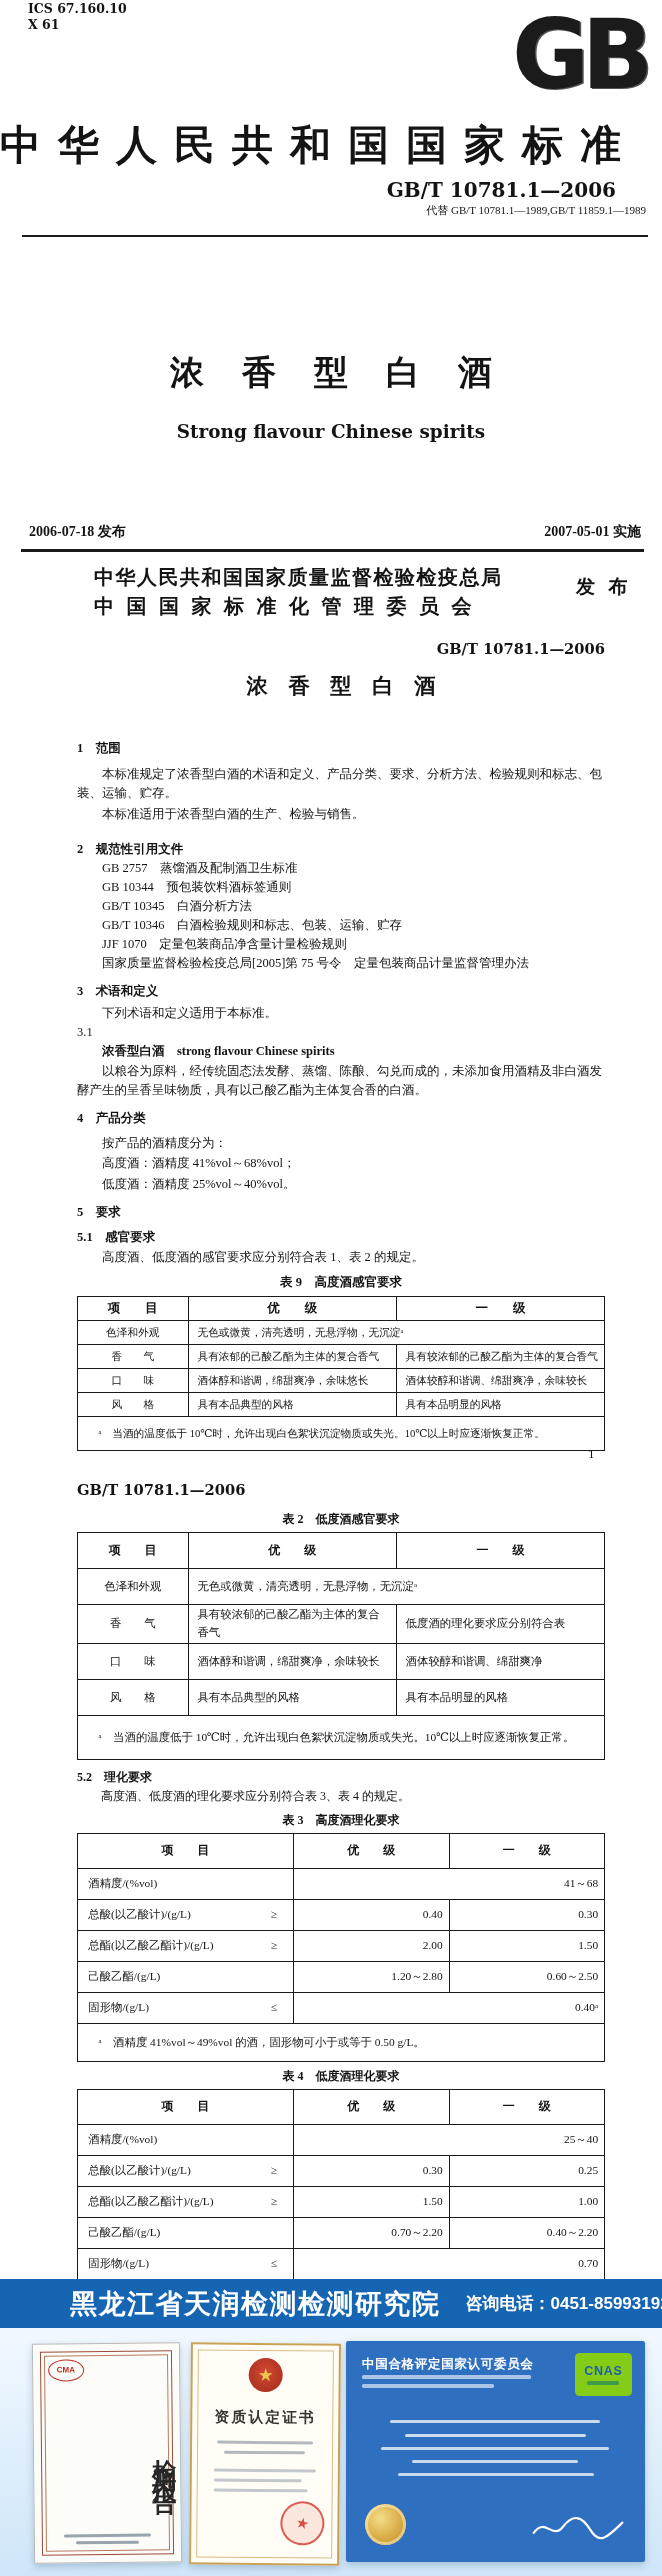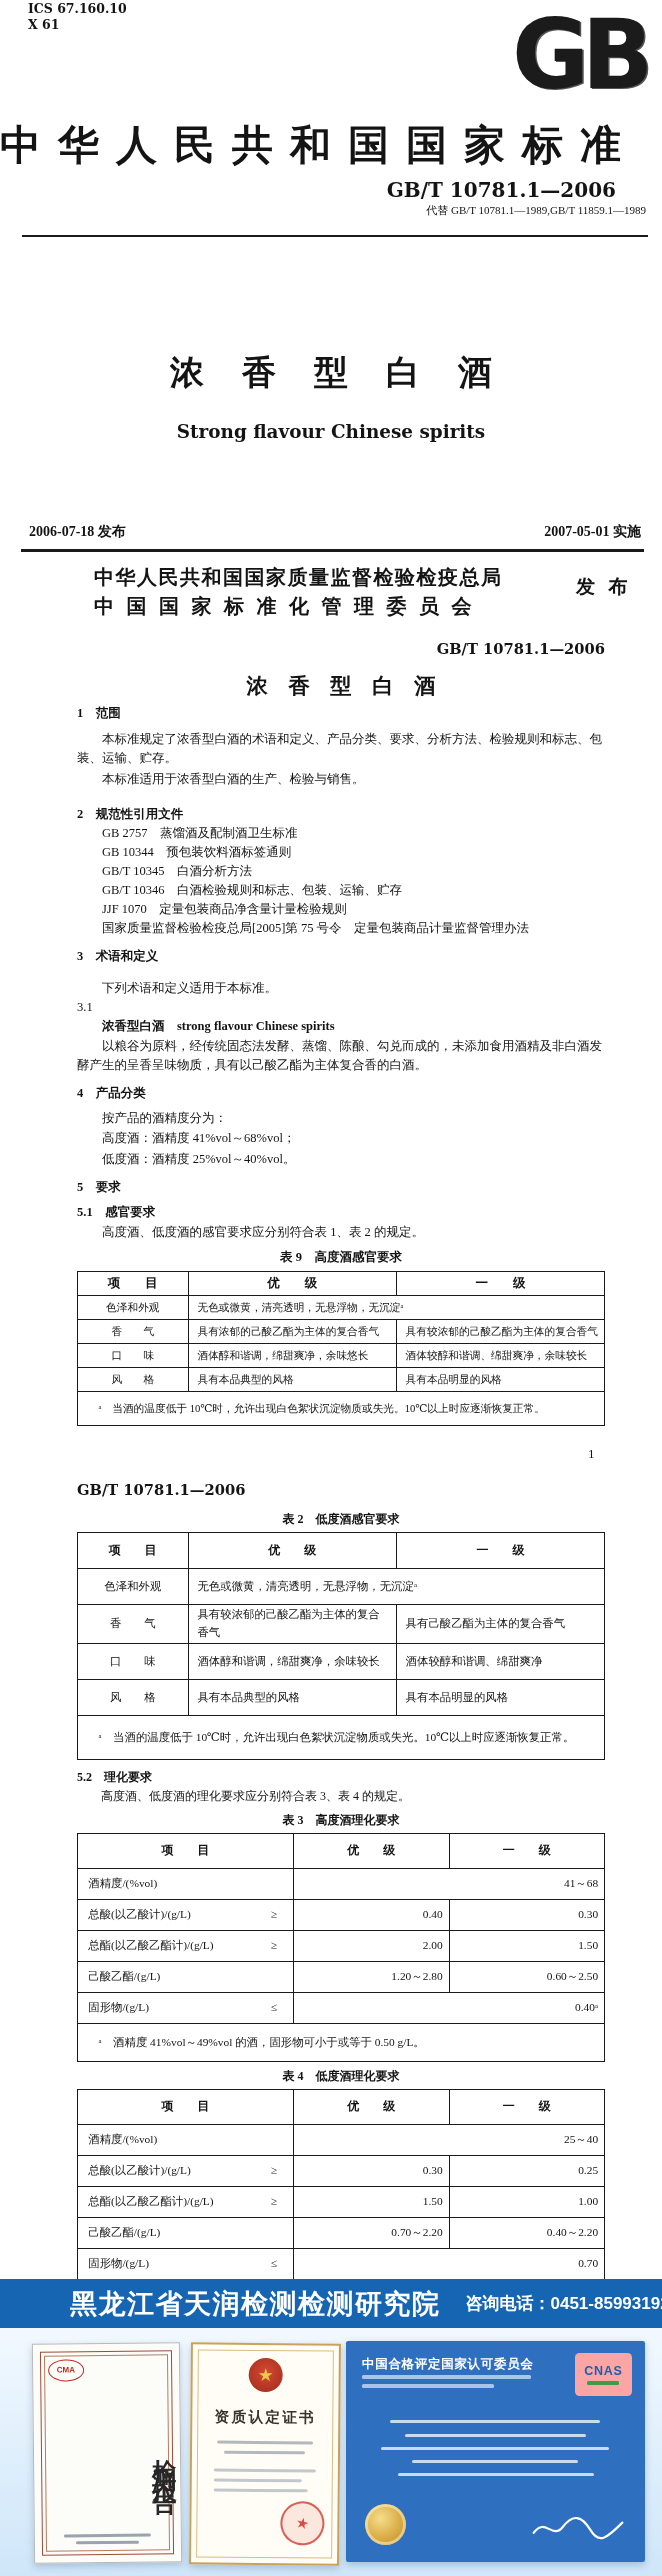--- a/index.html
+++ b/index.html
@@ -81,21 +81,21 @@
   .emblem{position:absolute;top:13.2px;left:50%;transform:translateX(-50%);width:34px;height:34px;border-radius:50%;
           background:radial-gradient(circle at 50% 42%,#d24a33 0%,#b03322 70%);display:flex;align-items:center;justify-content:center;
           color:#ecc64e;font-size:17.7px;}
   .lic-title{position:absolute;top:63px;left:0;right:0;text-align:center;font-weight:bold;font-size:14.7px;letter-spacing:2.2px;color:#35342f;}
   .seal{position:absolute;right:13.2px;bottom:17.7px;width:40px;height:40px;border:2.2px solid rgba(205,40,30,.72);border-radius:50%;
         background:rgba(225,70,55,.12);display:flex;align-items:center;justify-content:center;color:rgba(205,40,30,.8);font-size:14.7px;transform:rotate(12deg);}
   #cert-cnas{left:346px;top:13.2px;width:299px;height:221px;background:#2e6fc0;border-radius:2.2px;}
   #cert-cnas .org{position:absolute;top:14.7px;left:16px;color:#fff;font-weight:bold;font-size:12.5px;letter-spacing:0.7px;
                   font-family:"Liberation Sans",sans-serif;}
   .wline{position:absolute;height:2.9px;background:rgba(255,255,255,.75);border-radius:1.5px;}
-  .cnas-box{position:absolute;top:11.8px;right:13.2px;width:57px;height:43px;background:#fca5a5;border-radius:4.4px;
+  .cnas-box{position:absolute;top:11.8px;right:13.2px;width:57px;height:43px;background:#84cc16;border-radius:4.4px;
             display:flex;flex-direction:column;align-items:center;justify-content:center;gap:2.9px;}
   .cnas-box .w{font-family:"Liberation Sans",sans-serif;font-weight:bold;font-size:12.5px;color:#1f5eb0;letter-spacing:0.7px;}
   .cnas-box .g{width:32px;height:3.7px;background:#3f9b46;border-radius:1.5px;}
   .medal{position:absolute;left:19px;bottom:17.7px;width:41px;height:41px;border-radius:50%;
          background:radial-gradient(circle at 38% 35%,#f6dd8a 0%,#d8ab45 55%,#b98a28 100%);
          box-shadow:inset 0 0 0 2.9px rgba(255,245,210,.5);}
   .sig{position:absolute;right:19px;bottom:19px;}
 </style>
 </head>
 <body>
@@ -125,34 +125,34 @@
   <div class="abs" id="issuer">
     <div class="l1">中华人民共和国国家质量监督检验检疫总局</div>
     <div class="l2">中国国家标准化管理委员会</div>
   </div>
   <div class="abs" id="publish">发 布</div>
 
   <div class="abs body-wrap" id="p1">
     <div class="phdr r">GB/T 10781.1—2006</div>
     <div class="doc-title">浓香型白酒</div>
 
-    <div class="h" style="margin-top:8px;">1　范围</div>
+    <div class="h" style="margin-top:43px;">1　范围</div>
     <div class="p" style="margin-top:7.4px;">本标准规定了浓香型白酒的术语和定义、产品分类、要求、分析方法、检验规则和标志、包装、运输、贮存。</div>
     <div class="p">本标准适用于浓香型白酒的生产、检验与销售。</div>
 
     <div class="h">2　规范性引用文件</div>
     <div class="ref">GB 2757　蒸馏酒及配制酒卫生标准</div>
     <div class="ref">GB 10344　预包装饮料酒标签通则</div>
     <div class="ref">GB/T 10345　白酒分析方法</div>
     <div class="ref">GB/T 10346　白酒检验规则和标志、包装、运输、贮存</div>
     <div class="ref">JJF 1070　定量包装商品净含量计量检验规则</div>
     <div class="ref">国家质量监督检验检疫总局[2005]第 75 号令　定量包装商品计量监督管理办法</div>
 
     <div class="h tight">3　术语和定义</div>
-    <div class="p" style="margin-top:13px;">下列术语和定义适用于本标准。</div>
+    <div class="p" style="margin-top:3px;">下列术语和定义适用于本标准。</div>
     <div>3.1</div>
     <div class="ref bold">浓香型白酒　strong flavour Chinese spirits</div>
     <div class="p">以粮谷为原料，经传统固态法发酵、蒸馏、陈酿、勾兑而成的，未添加食用酒精及非白酒发酵产生的呈香呈味物质，具有以己酸乙酯为主体复合香的白酒。</div>
 
     <div class="h tight">4　产品分类</div>
     <div class="p" style="margin-top:5.9px;">按产品的酒精度分为：</div>
     <div class="p">高度酒：酒精度 41%vol～68%vol；</div>
     <div class="p">低度酒：酒精度 25%vol～40%vol。</div>
 
     <div class="h tight">5　要求</div>
@@ -219,21 +219,21 @@
       </tr>
         </thead>
       <tbody>
         <tr>
           <td class="lbl">色泽和外观</td>
           <td class="val" colspan="2">无色或微黄，清亮透明，无悬浮物，无沉淀ᵃ</td>
         </tr>
         <tr>
           <td class="lbl">香　　气</td>
           <td class="val">具有较浓郁的己酸乙酯为主体的复合香气</td>
-          <td class="val">具有己酸乙酯为主体的复合香气</td>
+          <td class="val">低度酒的理化要求应分别符合表</td>
         </tr>
         <tr>
           <td class="lbl">口　　味</td>
           <td class="val">酒体醇和谐调，绵甜爽净，余味较长</td>
           <td class="val">酒体较醇和谐调、绵甜爽净</td>
         </tr>
         <tr>
           <td class="lbl">风　　格</td>
           <td class="val">具有本品典型的风格</td>
           <td class="val">具有本品明显的风格</td>

